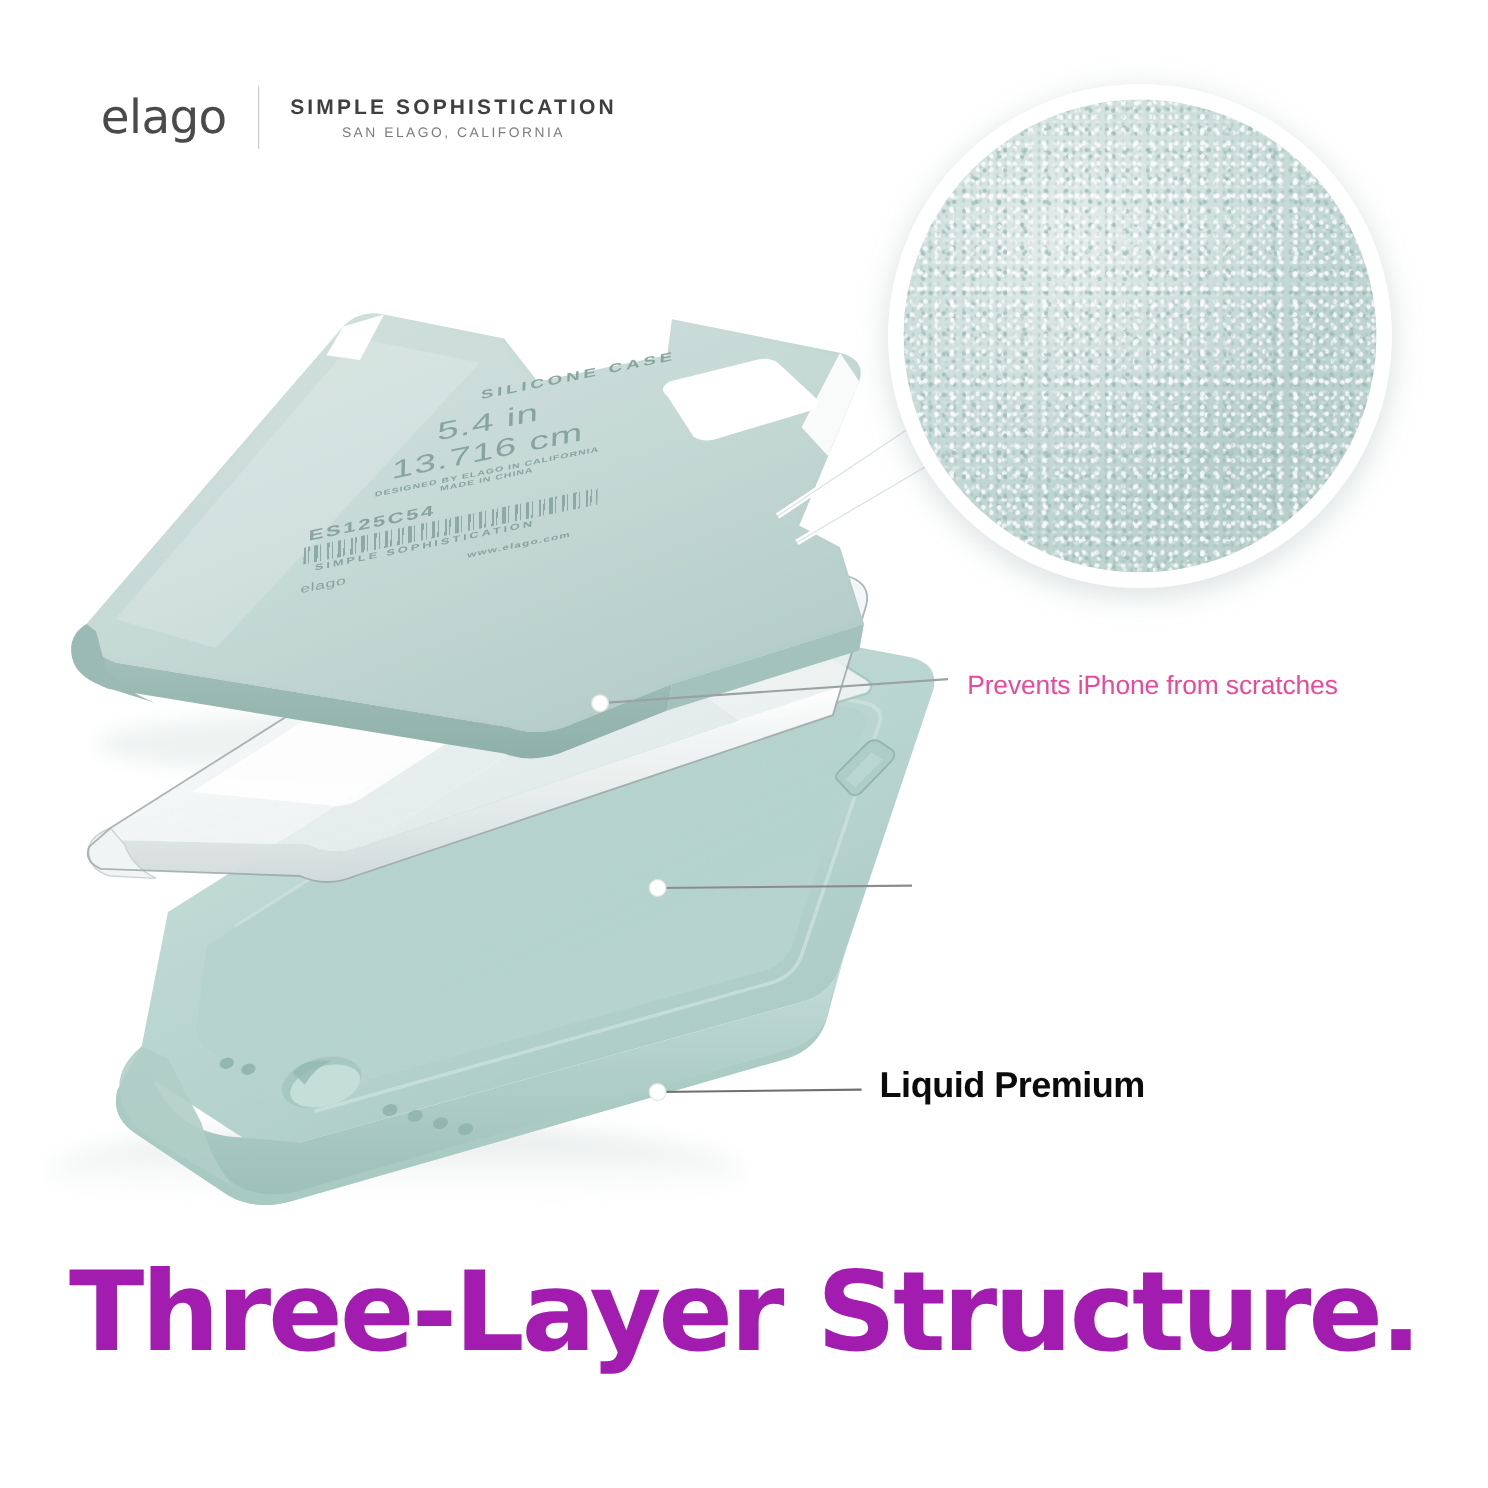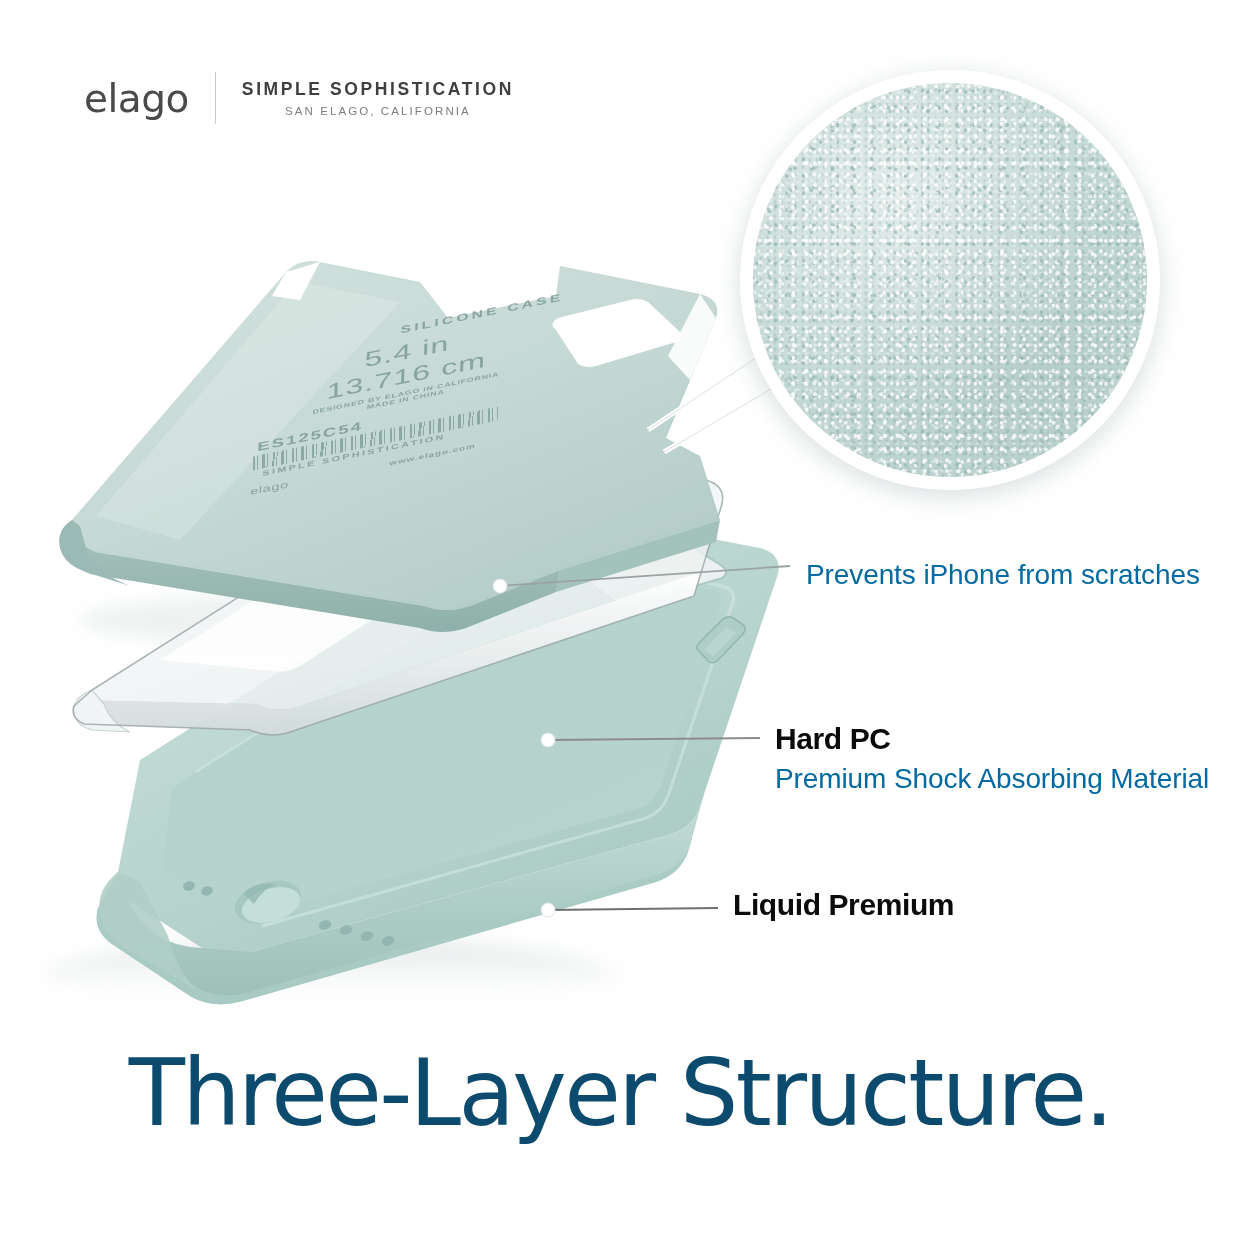--- a/index.html
+++ b/index.html
@@ -59,32 +59,32 @@
     mix-blend-mode:normal;
   }
 
   
   .callout { position:absolute; }
   .callout-title {
     font-size:30px; font-weight:700; color:#0b0b0b; letter-spacing:-0.4px;
     line-height:1.12; white-space:nowrap;
   }
   .callout-sub {
-    font-size:28px; font-weight:400; color:#0369a1; letter-spacing:-0.1px;
+    font-size:22px; font-weight:400; color:#ec4899; letter-spacing:-0.1px;
     line-height:1.3; margin-top:5px; white-space:nowrap;
   }
   #callout-microfiber { left:806px; top:552px; }
   #callout-hardpc    { left:775px; top:722px; }
   #callout-silicone  { left:733px; top:888px; }
 
   
   #headline {
     position:absolute; left:0; right:0; top:1048px; text-align:center;
     font-family:"DejaVu Sans", sans-serif;
-    font-size:92px; font-weight:400; color:#0c4a6e;
+    font-size:92px; font-weight:700; color:#a21caf;
     letter-spacing:-2.6px; line-height:1;
   }
 
   
   #case-print {
     position:absolute; left:246px; top:356px; width:330px; height:180px;
     transform: rotate(-11.5deg) skewX(-13deg) scaleY(0.62);
     transform-origin: left top; pointer-events:none;
   }
   .print-line { color:#7f9d99; font-weight:600; white-space:nowrap; opacity:0.88; }
@@ -309,23 +309,19 @@
   </div>
 
   <div id="magnifier">
     <div id="magnifier-fill"></div>
   </div>
 
   <div class="callout" id="callout-microfiber">
     <div class="callout-sub">Prevents iPhone from scratches</div>
   </div>
 
-  <div class="callout" id="callout-hardpc">
-    <div class="callout-title">Hard PC</div>
-    <div class="callout-sub">Premium Shock Absorbing Material</div>
-  </div>
 
   <div class="callout" id="callout-silicone">
     <div class="callout-title">Liquid Premium</div>
   </div>
 </div>
 
 <div id="headline">Three-Layer Structure.</div>
 
 </body></html>

